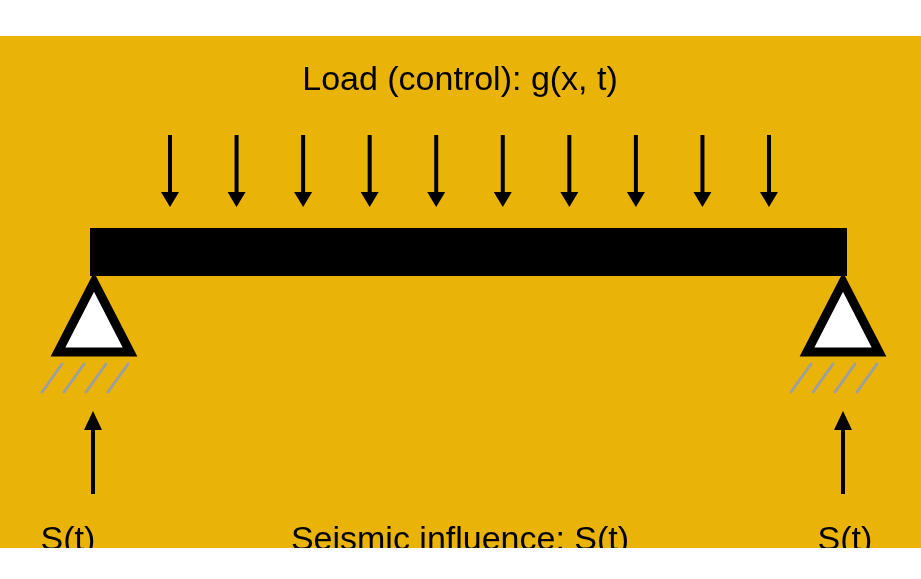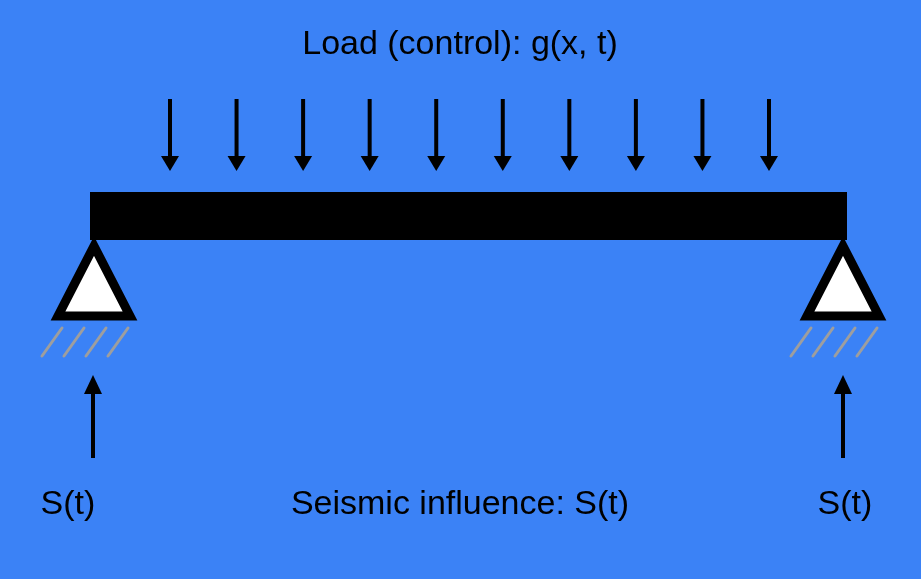--- a/index.html
+++ b/index.html
@@ -3,23 +3,24 @@
 <meta charset="utf-8">
 <style>
   html, body {
     margin: 0;
     padding: 0;
     background: #ffffff;
   }
   .stage {
     position: relative;
     width: 921px;
-    height: 579px;
-    background: #3b82f6;
+    height: 512px;
+    background: #eab308;
     overflow: hidden;
+    margin-top: 36px;
   }
   svg { display: block; }
   text {
     font-family: "Liberation Sans", "DejaVu Sans", sans-serif;
     font-size: 34px;
     fill: #000000;
   }
   .fill-ink { fill: #000000; }
   .arrow line {
     stroke: #000000;

